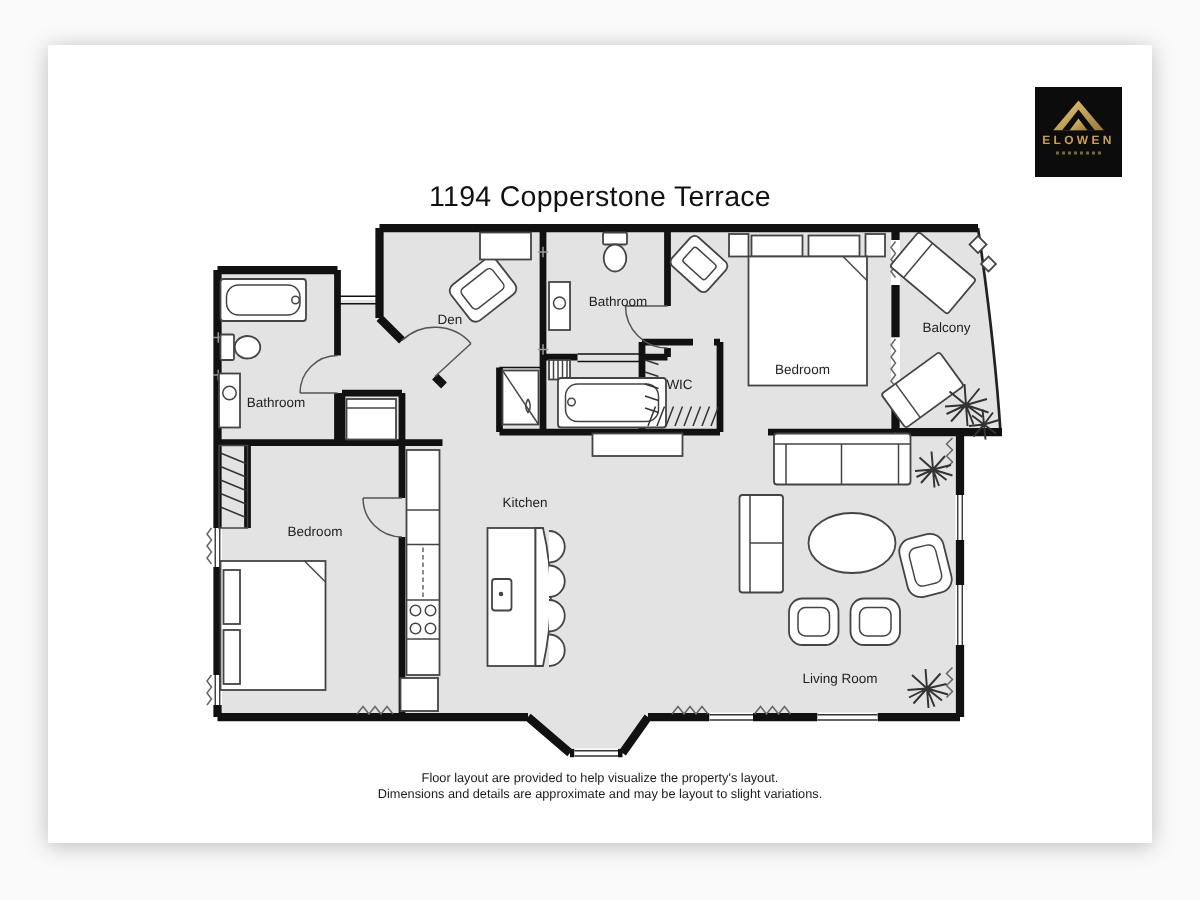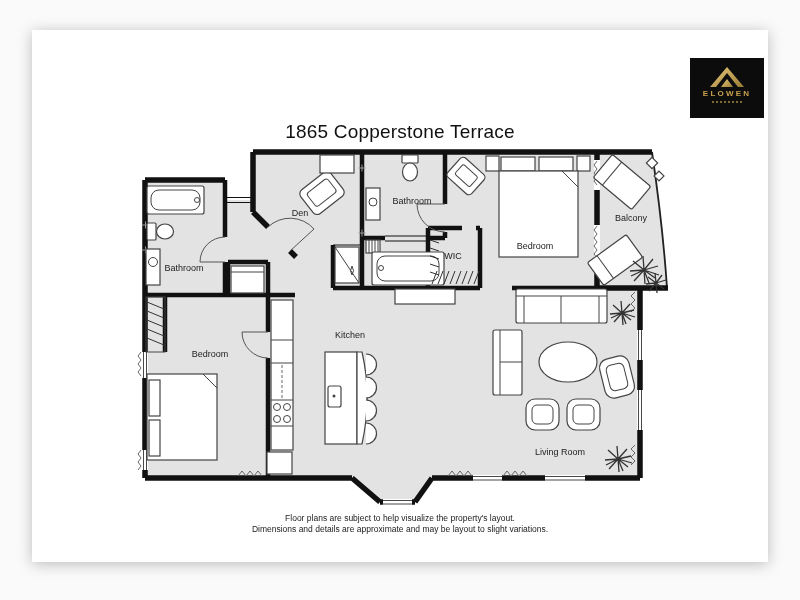--- a/index.html
+++ b/index.html
@@ -5,21 +5,21 @@
   html,body{margin:0;padding:0;}
   body{width:800px;height:600px;position:relative;background:#fafafa;overflow:hidden;
        font-family:"Liberation Sans", sans-serif;}
   .page{position:absolute;left:32px;top:30px;width:736px;height:532px;background:#ffffff;
         box-shadow:0 2px 14px rgba(0,0,0,.25);}
   .plan-svg{position:absolute;left:0;top:0;width:800px;height:600px;}
   .title{position:absolute;left:0;right:0;top:121px;text-align:center;font-size:19px;
          color:#111;letter-spacing:.2px;}
   .disclaimer{position:absolute;left:0;right:0;top:513px;text-align:center;font-size:8.5px;
               line-height:11px;color:#1a1a1a;}
-  .logo{position:absolute;left:690px;top:58px;width:74px;height:60px;background:#0c0c0c;
+  .logo{position:absolute;left:690px;top:58px;width:58px;height:60px;background:#0c0c0c;
         display:flex;flex-direction:column;align-items:center;}
   .logo svg{margin-top:7px;}
   .brand{color:#c9a14e;font-size:8px;letter-spacing:2.2px;margin-top:2px;font-weight:bold;}
   .tagline{width:30px;border-top:2px dotted #7d6830;margin-top:3px;height:0;}
   
   .wall{stroke:#111;stroke-width:5.5;fill:none;stroke-linecap:butt;}
   .wall-in{stroke:#111;stroke-width:4.5;fill:none;}
   .thin{stroke:#111;stroke-width:1;fill:none;}
   .door{stroke:#555;stroke-width:1;fill:none;}
   .furn{stroke:#444;stroke-width:1.2;fill:#fff;}
@@ -48,21 +48,21 @@
       </linearGradient>
     </defs>
     <path d="M20,2 L37,22 H3 Z" fill="url(#gold)"></path>
     <path d="M20,8 L31,22 H9 Z" fill="#0c0c0c"></path>
     <path d="M20,14 L26,22 H14 Z" fill="url(#gold)"></path>
   </svg>
   <div class="brand">ELOWEN</div>
   <div class="tagline"></div>
 </div>
 
-<div class="title">1865 Copperstone Terrace</div>
+<div class="title">1194 Copperstone Terrace</div>
 
 <svg class="plan-svg" viewBox="0 0 800 600">
 
   <path d="M145,180 H225 V200 H253 V152 H652 C658,200 664,245 667,288 L640,288 V478 H432 L415,502 H380 L352,478 H145 Z" fill="#e3e3e3"></path>
 
   <path class="rail" d="M652,152 C659,200 664,243 667,288"></path>
 
   <path class="wall" d="
     M253,152 H652
     M253,152 V212
@@ -293,15 +293,15 @@
   <text class="rlabel" x="184" y="271">Bathroom</text>
   <text class="rlabel" x="453" y="259">WIC</text>
   <text class="rlabel" x="535" y="249">Bedroom</text>
   <text class="rlabel" x="631" y="221">Balcony</text>
   <text class="rlabel" x="210" y="357">Bedroom</text>
   <text class="rlabel" x="350" y="338">Kitchen</text>
   <text class="rlabel" x="560" y="455">Living Room</text>
 </svg>
 
 <div class="disclaimer">
-  <div>Floor plans are subject to help visualize the property's layout.</div>
+  <div>Floor layout are provided to help visualize the property's layout.</div>
   <div>Dimensions and details are approximate and may be layout to slight variations.</div>
 </div>
 
 </body></html>

